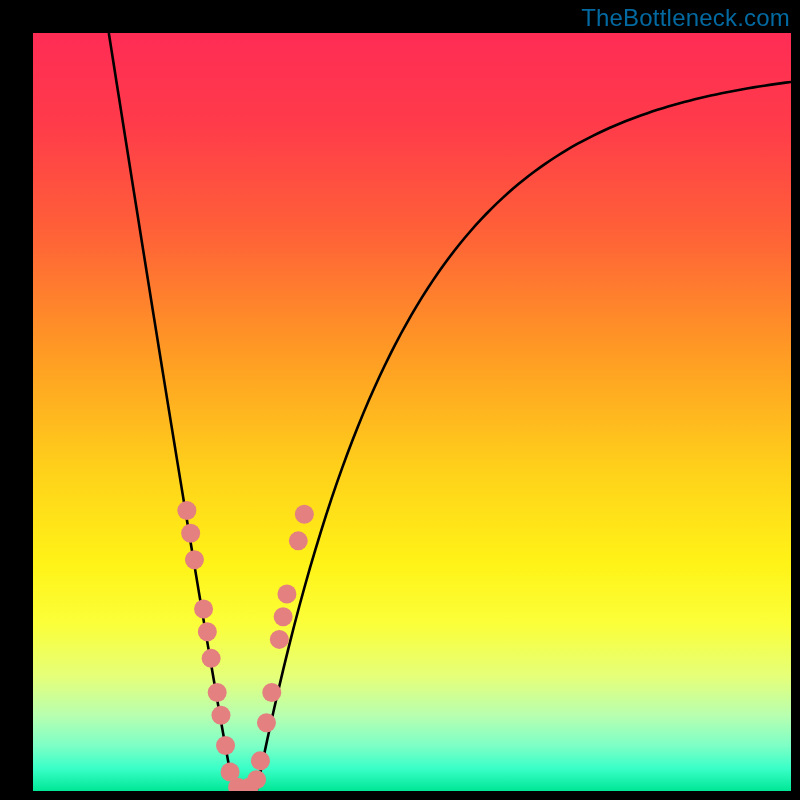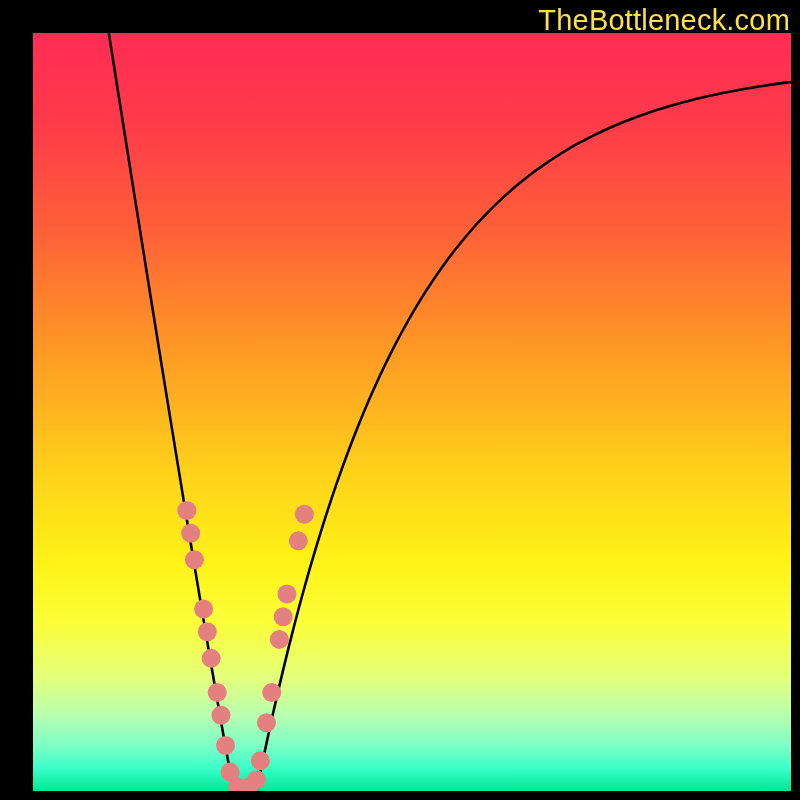--- a/index.html
+++ b/index.html
@@ -14,22 +14,22 @@
   .frame {
     position: relative;
     width: 800px;
     height: 800px;
     background: #000;
   }
   .attribution {
     position: absolute;
     top: 4px;
     right: 10px;
-    color: #fde047;
-    font-size: 29px;
+    color: #0369a1;
+    font-size: 24px;
     font-weight: 400;
     letter-spacing: 0.2px;
     z-index: 5;
   }
   .plot-area {
     position: absolute;
     left: 33px;
     top: 33px;
     width: 758px;
     height: 758px;

